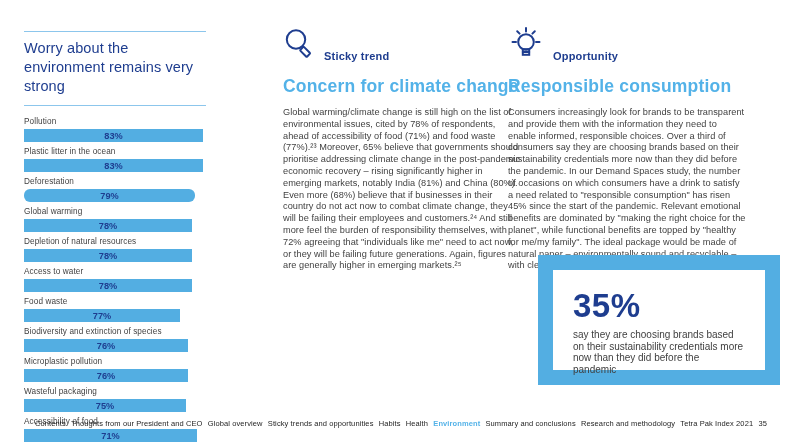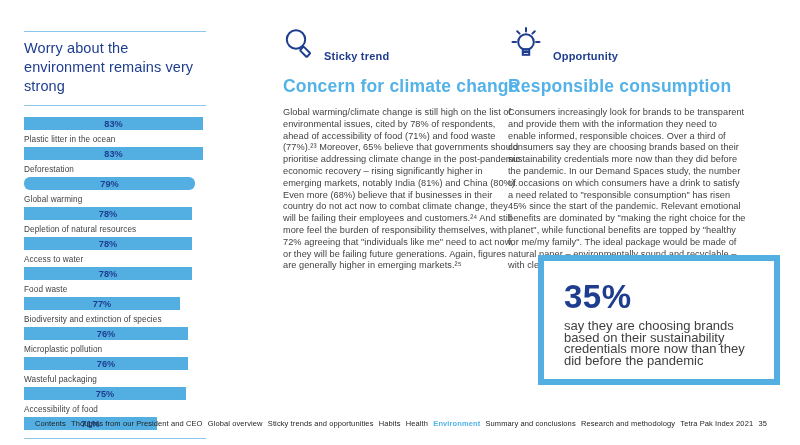--- a/index.html
+++ b/index.html
@@ -59,45 +59,46 @@
     font-size:9.2px;
     line-height:11.8px;
     color:var(--body-text);
     letter-spacing:0.05px;
   }
 
   
   .callout{
     position:absolute;left:538px;top:255px;width:242px;height:130px;
     background:var(--sky);
-    padding:6px;
+    padding:15px;
   }
   .callout-inner{background:#fff;width:100%;height:100%;padding:15px 20px 10px;}
   .callout-stat{font-size:33px;font-weight:bold;color:var(--navy);letter-spacing:0.5px;line-height:1;margin-top:4px;}
-  .callout-caption{margin-top:7px;font-size:13px;line-height:11.5px;color:var(--body-text);}
+  .callout-caption{margin-top:7px;font-size:10px;line-height:11.5px;color:var(--body-text);}
 
   
   .footer{
     position:absolute;left:35px;right:33px;top:419px;
     display:flex;justify-content:space-between;align-items:baseline;
     font-size:7.5px;color:#1f1f1f;letter-spacing:0.1px;
   }
   .footer-item{white-space:nowrap;cursor:pointer;}
   .footer-item.active{color:var(--sky-heading);font-weight:bold;}
   svg .stroke{stroke:var(--navy);stroke-width:2;fill:none;stroke-linecap:round;}
 </style>
 </head>
 <body>
 
 <div class="page">
 
   <aside class="chart">
     <h2 class="chart-title">Worry about the environment remains very strong</h2>
     <div class="chart-rows">
     <div class="bar-row">
+      <div class="bar-label">Pollution</div>
       <div class="bar" style="width: 179px;">
         <span class="bar-value">83%</span>
       </div>
     </div>
 
     <div class="bar-row">
       <div class="bar-label">Plastic litter in the ocean</div>
       <div class="bar" style="width: 179px;">
         <span class="bar-value">83%</span>
       </div>
@@ -154,21 +155,21 @@
 
     <div class="bar-row">
       <div class="bar-label">Wasteful packaging</div>
       <div class="bar" style="width: 162px;">
         <span class="bar-value">75%</span>
       </div>
     </div>
 
     <div class="bar-row">
       <div class="bar-label">Accessibility of food</div>
-      <div class="bar" style="width: 133px;">
+      <div class="bar" style="width: 173px;">
         <span class="bar-value">71%</span>
       </div>
     </div>
   </div>
   </aside>
 
   <section class="col col-mid">
     <div class="tag-row">
       <span class="tag-icon">
         <svg width="32" height="34" viewBox="0 0 32 34">

